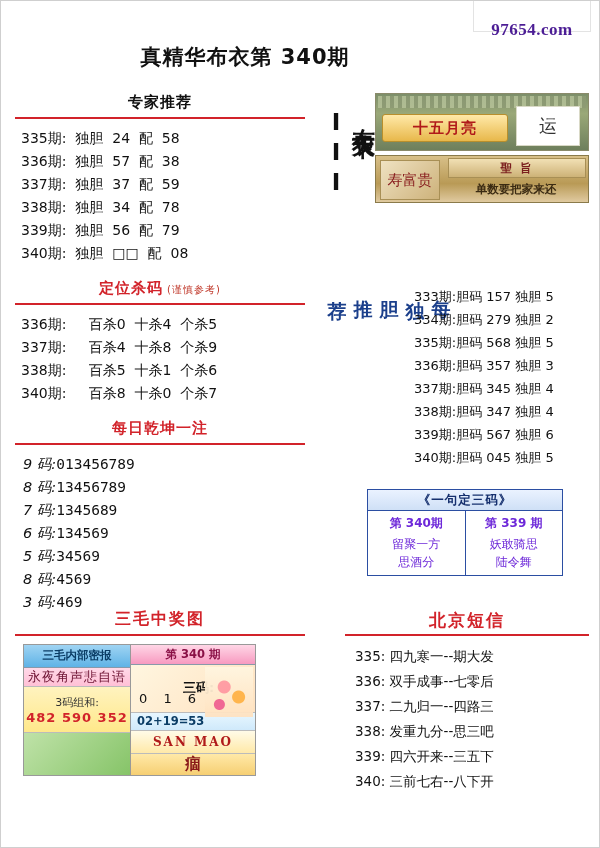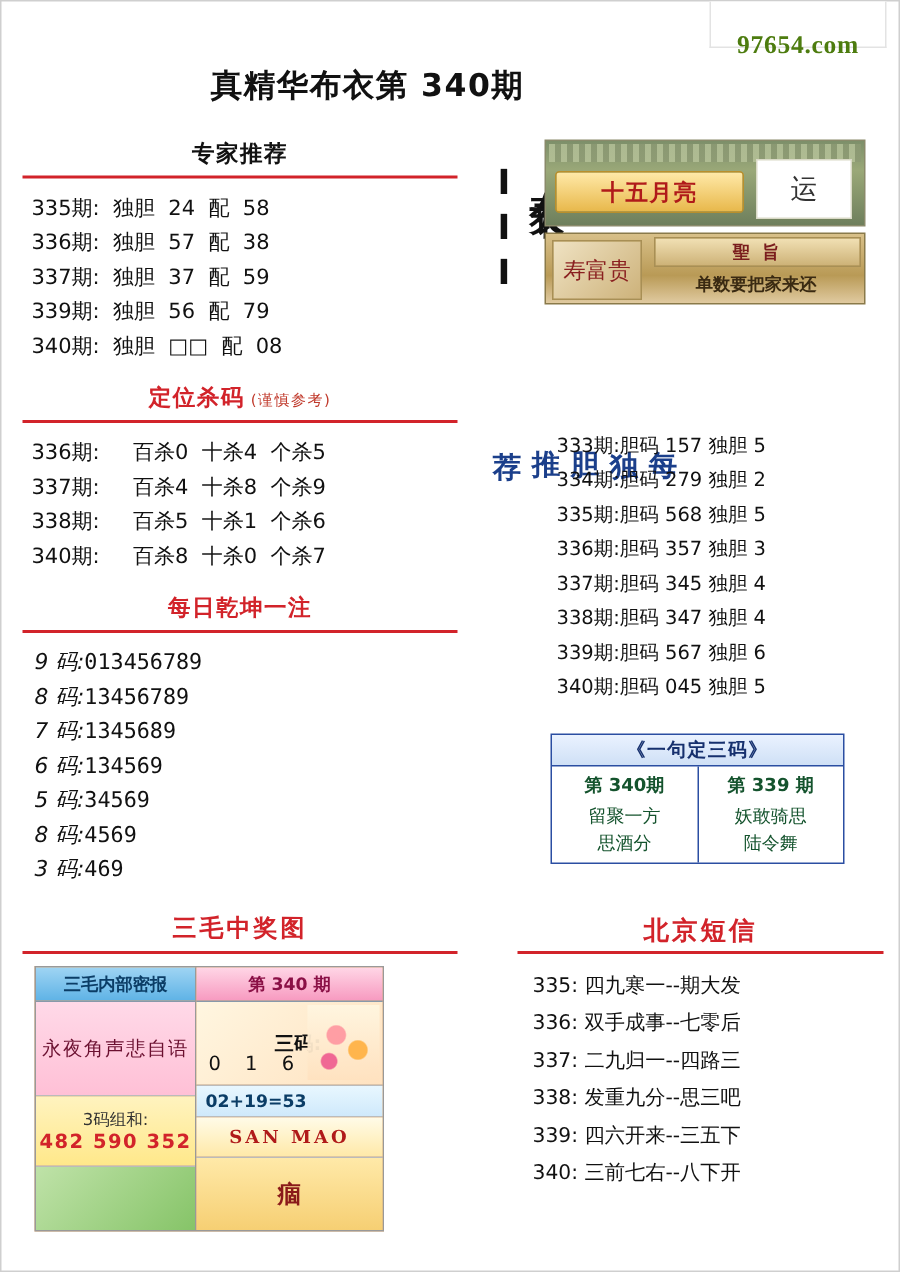--- a/index.html
+++ b/index.html
@@ -32,21 +32,21 @@
     background: #ffffff;
     border: 1px solid #e3e3e3;
     border-top: none;
     display: flex;
     align-items: center;
     justify-content: center;
   }
   .watermark span {
     font-size: 17px;
     font-weight: bold;
-    color: #4d7c0f;
+    color: #4c1d95;
     letter-spacing: 0.5px;
     font-family: "Liberation Serif", serif;
     margin-top: 28px;
   }
   .main-title {
     position: absolute;
     top: 42px;
     left: 0;
     width: 488px;
     text-align: center;
@@ -123,21 +123,21 @@
     font-size: 23px;
   }
   .md-label {
     left: 2px;
     top: 192px;
     font-size: 19px;
     color: #1b3f8b;
   }
   .banner-wrap {
     position: absolute;
-    left: 40px;
+    left: 52px;
     top: 0px;
     width: 190px;
   }
   .banner1 {
     width: 214px;
     height: 58px;
     border: 1px solid #8a8a6a;
     background:
       linear-gradient(180deg, #7d8f6a 0%, #9aa878 35%, #6e7f5c 100%);
     position: relative;
@@ -223,20 +223,21 @@
     position: absolute;
     left: 48px;
     top: 192px;
     width: 218px;
   }
   .md-row {
     font-size: 13px;
     color: #111;
     padding: 2.5px 0;
     white-space: pre;
+    margin-left: 43px;
   }
   
   .three-box {
     position: absolute;
     left: 44px;
     top: 396px;
     width: 196px;
     border: 1px solid #2b4ea2;
     box-sizing: border-box;
     background: #fff;
@@ -254,21 +255,21 @@
     letter-spacing: 1px;
   }
   .three-box .grid {
     display: flex;
   }
   .three-box .cell {
     flex: 1;
     text-align: center;
     font-size: 12px;
     padding: 4px 0;
-    color: #14532d;
+    color: #6d28d9;
   }
   .three-box .cell + .cell {
     border-left: 1px solid #2b4ea2;
   }
   .three-box .cell .hd {
     font-weight: bold;
     padding-bottom: 3px;
     display: block;
   }
   .three-box .cell .ln {
@@ -306,25 +307,25 @@
     text-align: center;
     font-size: 16px;
     font-weight: bold;
     color: #d2232a;
     letter-spacing: 2px;
     padding-bottom: 2px;
   }
   .sm-card {
     margin-top: 6px;
     width: 233px;
-    height: 177px;
+    height: 132px;
     border: 1px solid #999;
     display: flex;
     box-sizing: border-box;
-    background: #fdba74;
+    background: #a16207;
     margin-left: 8px;
   }
   .sm-left {
     width: 106px;
     border-right: 1px solid #999;
     display: flex;
     flex-direction: column;
   }
   .sm-right {
     flex: 1;
@@ -466,20 +467,21 @@
 
   <div class="main-title">真精华布衣第 340期</div>
 
   <div class="left-col">
 
     <div class="sec-title">专家推荐</div>
     <hr class="hr-red">
     <div class="line-row">335期:  独胆  24  配  58</div>
     <div class="line-row">336期:  独胆  57  配  38</div>
     <div class="line-row">337期:  独胆  37  配  59</div>
+    <div class="line-row">338期:  独胆  34  配  78</div>
     <div class="line-row">339期:  独胆  56  配  79</div>
     <div class="line-row">340期:  独胆  □□  配  08</div>
 
     <div class="block-gap"></div>
 
     <div class="sec-title red">
       <span>定位杀码</span><span class="title-note">(谨慎参考)</span>
     </div>
     <hr class="hr-red">
     <div class="line-row">336期:     百杀0  十杀4  个杀5</div>

